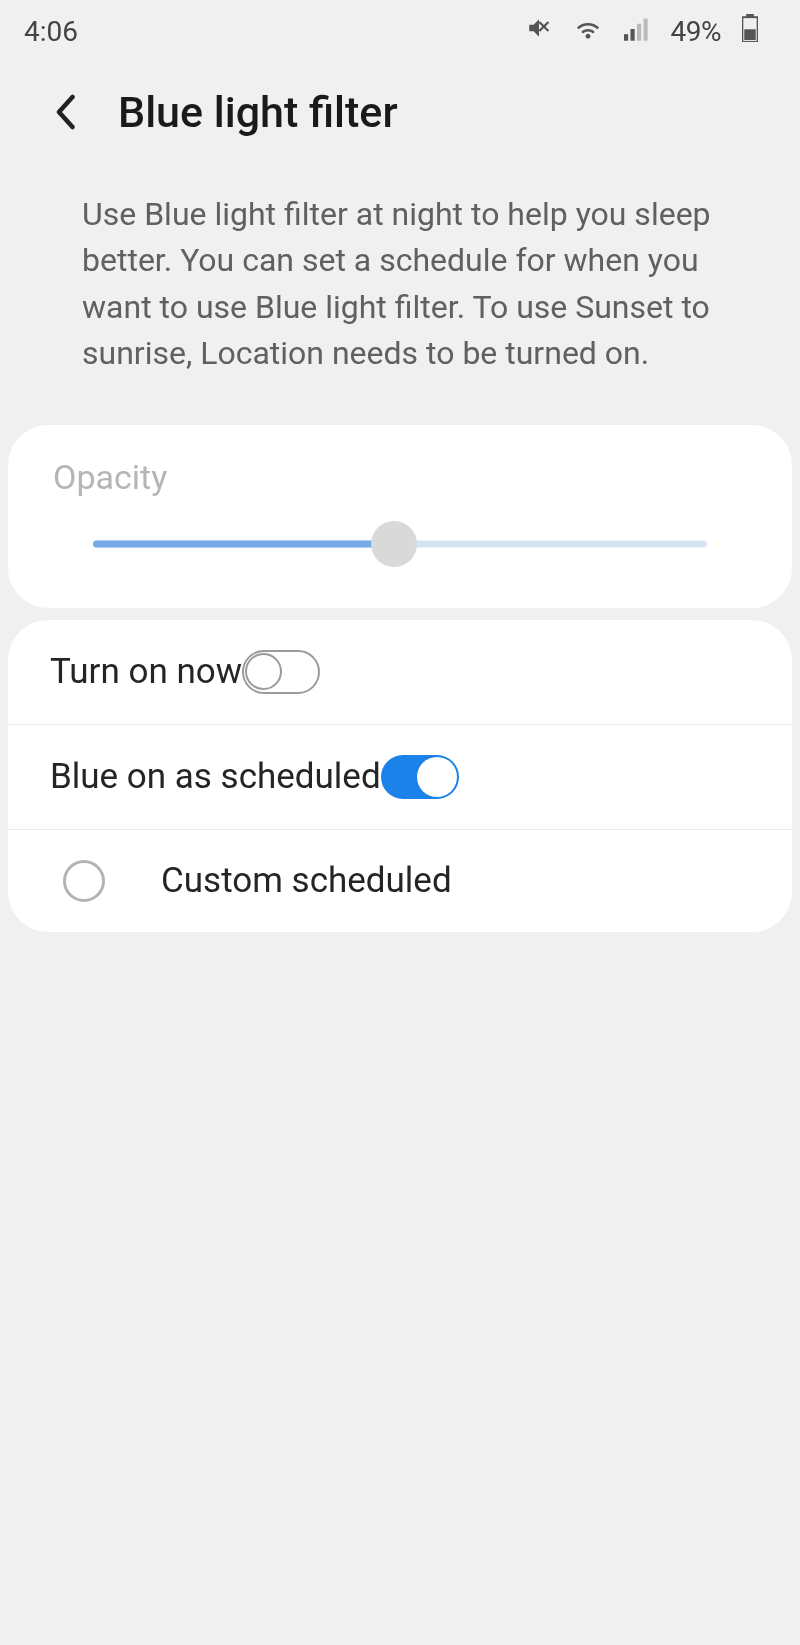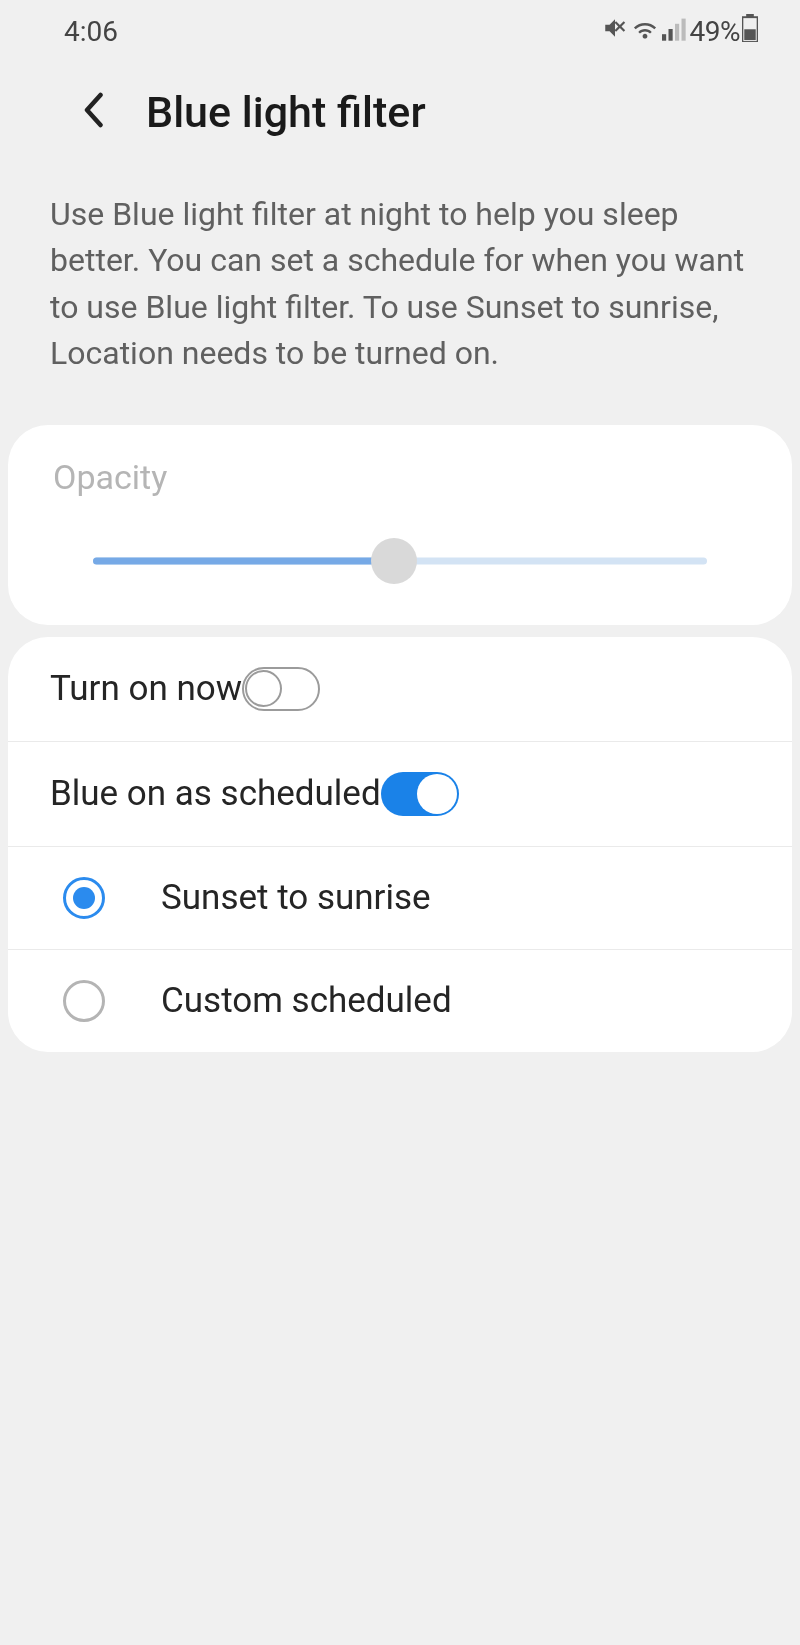--- a/index.html
+++ b/index.html
@@ -13,66 +13,67 @@
       height: 1645px;
       background: #f0f0f0;
       font-family: -apple-system, BlinkMacSystemFont, 'Segoe UI', Roboto, sans-serif;
       color: #212121;
       overflow: hidden;
     }
     .status-bar {
       display: flex;
       justify-content: space-between;
       align-items: center;
-      padding: 14px 42px 10px 64px;
+      padding: 14px 42px 10px 24px;
       font-size: 28px;
       color: #444;
     }
     .status-right {
       display: flex;
       align-items: center;
-      gap: 2px;
+      gap: 21px;
     }
     .header {
       display: flex;
+      align-items: center;
       padding: 28px 30px 38px 42px;
-      margin-left: 28px;
     }
     .back-chevron {
       width: 46px;
       height: 46px;
       display: flex;
       align-items: center;
       justify-content: center;
     }
     .page-title {
       font-size: 43px;
       font-weight: 500;
       color: #1a1a1a;
       margin-left: 30px;
     }
     .description {
       padding: 16px 50px 36px 50px;
       font-size: 32px;
       line-height: 1.45;
       color: #606060;
+      margin-left: 32px;
     }
     .card {
       background: #fff;
       border-radius: 40px;
       margin: 12px 8px;
       overflow: hidden;
     }
     .card-padding {
       padding: 32px 45px 44px 45px;
     }
     .opacity-label {
       font-size: 34px;
       color: #b5b5b5;
-      margin-bottom: 44px;
+      margin-bottom: 27px;
     }
     .slider-container {
       position: relative;
       height: 40px;
       margin: 0 40px 0 40px;
     }
     .slider-track-full {
       position: absolute;
       top: 50%;
       left: 0;
@@ -252,20 +253,16 @@
       <div class="toggle-knob"></div>
     </div>
   </div>
   <div class="row">
     <span class="row-label">Blue on as scheduled</span>
     <div id="toggle-sched" class="toggle toggle-on">
       <div class="toggle-knob"></div>
     </div>
   </div>
   <div class="radio-row">
-    <div id="radio-sunset" class="radio radio-selected"></div>
-    <span class="radio-label">Sunset to sunrise</span>
-  </div>
-  <div class="radio-row">
     <div id="radio-custom" class="radio radio-unselected"></div>
     <span class="radio-label">Custom scheduled</span>
   </div>
 </div>
 
 </body></html>

